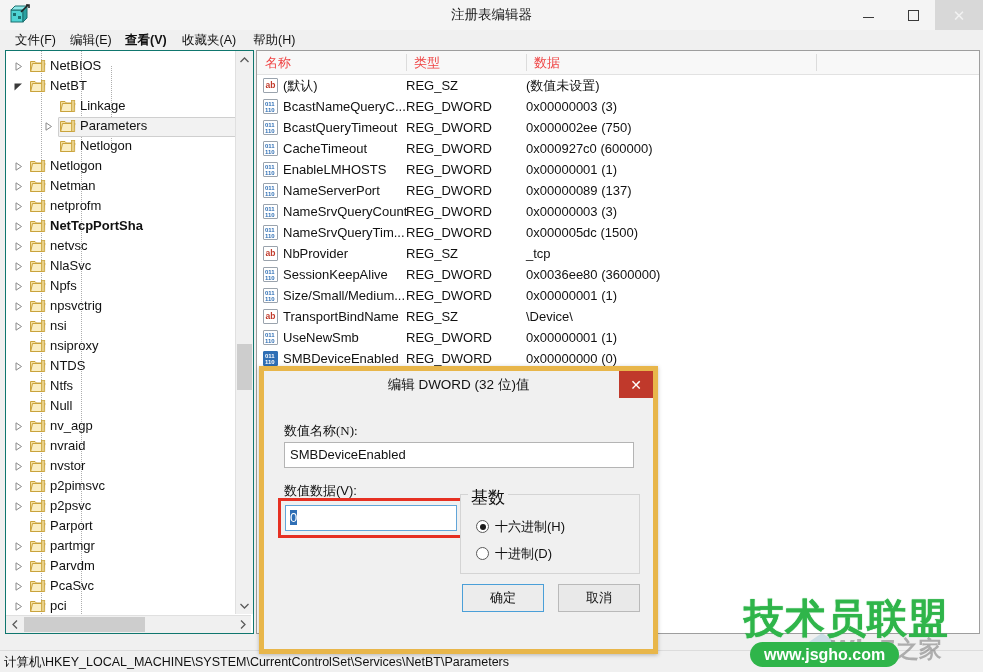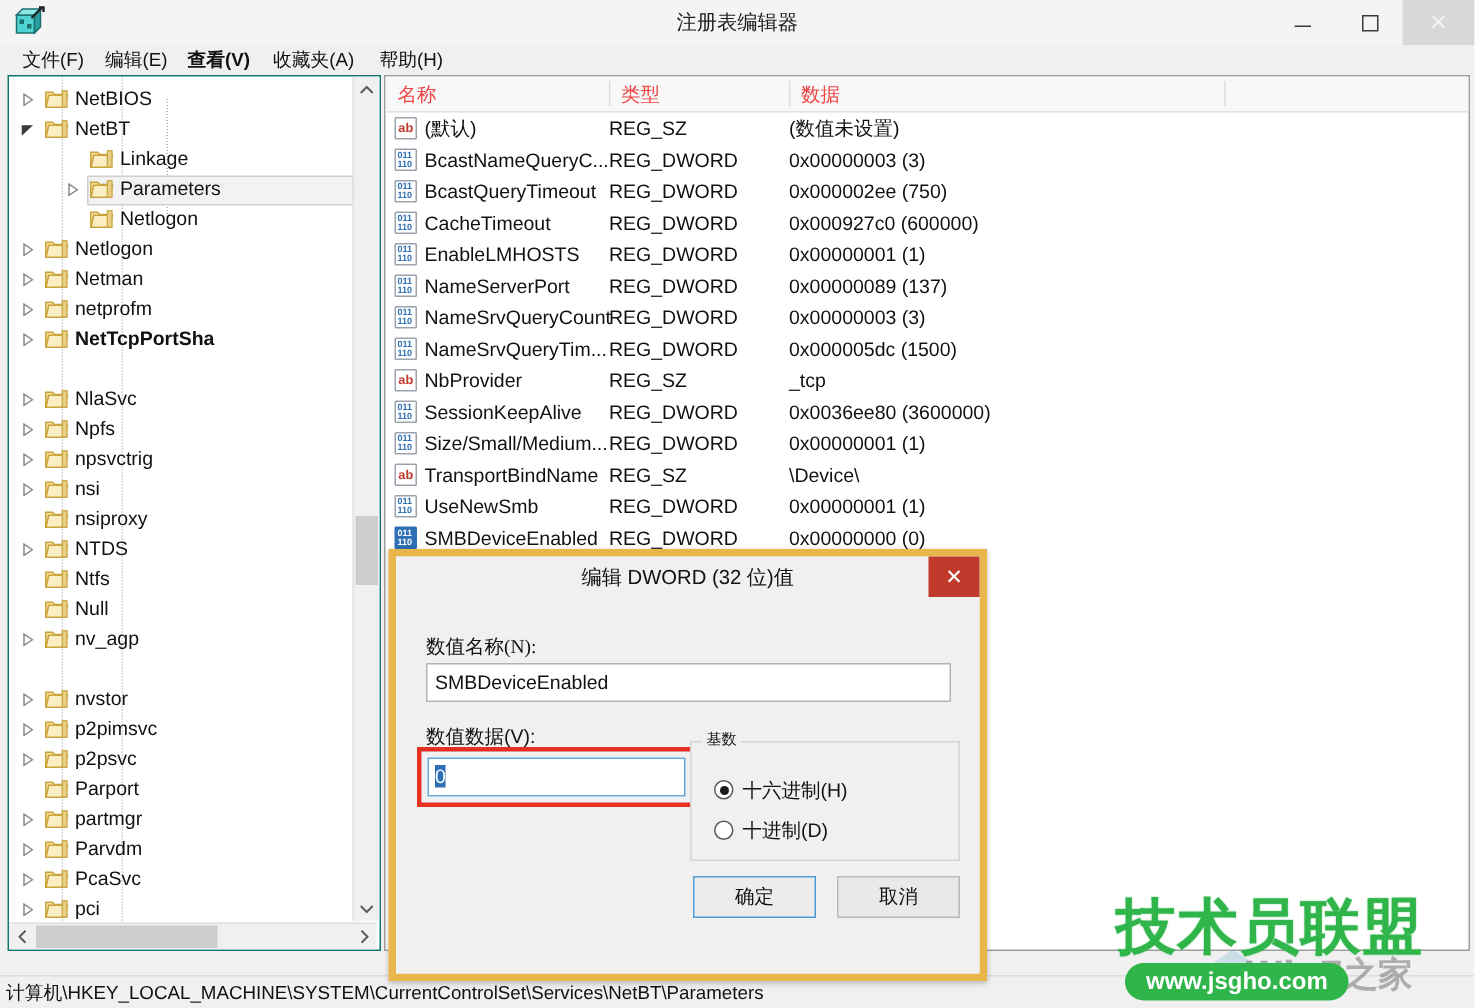--- a/index.html
+++ b/index.html
@@ -110,21 +110,21 @@
   .dlg-body{position:absolute;left:0;top:27px;width:100%;bottom:0;background:#f0f0f0;}
   .dlg-label{position:absolute;font-size:13px;color:#111;white-space:nowrap;}
   .dlg-input{
     position:absolute;background:#ffffff;border:1px solid #b4b4b4;box-sizing:border-box;
     font-size:13px;color:#111;line-height:24px;padding-left:5px;white-space:nowrap;overflow:hidden;
   }
   .dlg-input.focused{border:1px solid #62a5d8;}
   .sel-text{background:#2f6fb5;color:#ffffff;}
   .redbox{position:absolute;border:3px solid #e63022;box-sizing:border-box;}
   .groupbox{position:absolute;border:1px solid #d4d4d4;box-sizing:border-box;background:#f0f0f0;}
-  .group-title{position:absolute;background:#f0f0f0;padding:0 3px;font-size:10px;color:#111;}
+  .group-title{position:absolute;background:#f0f0f0;padding:0 3px;font-size:17px;color:#111;}
   .radio{position:absolute;height:18px;line-height:18px;font-size:13px;color:#111;white-space:nowrap;cursor:default;}
   .radio .rdot{position:absolute;left:0;top:2px;width:13px;height:13px;border:1px solid #5a5a5a;border-radius:50%;background:#fff;box-sizing:border-box;}
   .radio.on .rdot::after{content:"";position:absolute;left:2.5px;top:2.5px;width:6px;height:6px;border-radius:50%;background:#1a1a1a;}
   .radio .rlabel{position:absolute;left:19px;top:0;}
   .dlg-btn{
     position:absolute;height:28px;line-height:26px;text-align:center;
     background:#e9e9e9;border:1px solid #b9b9b9;box-sizing:border-box;
     font-size:13px;color:#111;cursor:default;
   }
   .dlg-btn.default{border:1px solid #4a9fd8;background:#ececec;}
@@ -286,20 +286,33 @@
               <path d="M2 0.8 L7.5 4.5 L2 8.2 Z" fill="none" stroke="#8a8a8a" stroke-width="1"></path>
             </svg>
           </span>
           <span class="folder" style="left: 24px;"><svg width="16" height="14" viewBox="0 0 16 14">
               <path d="M0.5 2.5 L5 2.5 L6.5 4 L13.5 4 L13.5 12.5 L0.5 12.5 Z" fill="#f6dfa0" stroke="#c9a33c" stroke-width="1"></path>
               <path d="M2.5 4.5 L15 4.5 L13 12.5 L0.7 12.5 Z" fill="#fbeec2" stroke="#c9a33c" stroke-width="1"></path>
               <rect x="11.5" y="1.5" width="3.2" height="11" fill="#e8cf88" stroke="#c9a33c" stroke-width="0.8"></rect>
             </svg></span>
           <span class="tlabel" style="left: 44px; font-weight: bold;">NetTcpPortSha</span>
         </div>
+        <div class="tnode" style="top: 185px; width: 230px;">
+          <span class="arrow" style="left: 8px;">
+            <svg width="9" height="9" viewBox="0 0 9 9">
+              <path d="M2 0.8 L7.5 4.5 L2 8.2 Z" fill="none" stroke="#8a8a8a" stroke-width="1"></path>
+            </svg>
+          </span>
+          <span class="folder" style="left: 24px;"><svg width="16" height="14" viewBox="0 0 16 14">
+              <path d="M0.5 2.5 L5 2.5 L6.5 4 L13.5 4 L13.5 12.5 L0.5 12.5 Z" fill="#f6dfa0" stroke="#c9a33c" stroke-width="1"></path>
+              <path d="M2.5 4.5 L15 4.5 L13 12.5 L0.7 12.5 Z" fill="#fbeec2" stroke="#c9a33c" stroke-width="1"></path>
+              <rect x="11.5" y="1.5" width="3.2" height="11" fill="#e8cf88" stroke="#c9a33c" stroke-width="0.8"></rect>
+            </svg></span>
+          <span class="tlabel" style="left: 44px;">netvsc</span>
+        </div>
         <div class="tnode" style="top: 205px; width: 230px;">
           <span class="arrow" style="left: 8px;">
             <svg width="9" height="9" viewBox="0 0 9 9">
               <path d="M2 0.8 L7.5 4.5 L2 8.2 Z" fill="none" stroke="#8a8a8a" stroke-width="1"></path>
             </svg>
           </span>
           <span class="folder" style="left: 24px;"><svg width="16" height="14" viewBox="0 0 16 14">
               <path d="M0.5 2.5 L5 2.5 L6.5 4 L13.5 4 L13.5 12.5 L0.5 12.5 Z" fill="#f6dfa0" stroke="#c9a33c" stroke-width="1"></path>
               <path d="M2.5 4.5 L15 4.5 L13 12.5 L0.7 12.5 Z" fill="#fbeec2" stroke="#c9a33c" stroke-width="1"></path>
               <rect x="11.5" y="1.5" width="3.2" height="11" fill="#e8cf88" stroke="#c9a33c" stroke-width="0.8"></rect>
@@ -387,20 +400,33 @@
             <svg width="9" height="9" viewBox="0 0 9 9">
               <path d="M2 0.8 L7.5 4.5 L2 8.2 Z" fill="none" stroke="#8a8a8a" stroke-width="1"></path>
             </svg>
           </span>
           <span class="folder" style="left: 24px;"><svg width="16" height="14" viewBox="0 0 16 14">
               <path d="M0.5 2.5 L5 2.5 L6.5 4 L13.5 4 L13.5 12.5 L0.5 12.5 Z" fill="#f6dfa0" stroke="#c9a33c" stroke-width="1"></path>
               <path d="M2.5 4.5 L15 4.5 L13 12.5 L0.7 12.5 Z" fill="#fbeec2" stroke="#c9a33c" stroke-width="1"></path>
               <rect x="11.5" y="1.5" width="3.2" height="11" fill="#e8cf88" stroke="#c9a33c" stroke-width="0.8"></rect>
             </svg></span>
           <span class="tlabel" style="left: 44px;">nv_agp</span>
+        </div>
+        <div class="tnode" style="top: 385px; width: 230px;">
+          <span class="arrow" style="left: 8px;">
+            <svg width="9" height="9" viewBox="0 0 9 9">
+              <path d="M2 0.8 L7.5 4.5 L2 8.2 Z" fill="none" stroke="#8a8a8a" stroke-width="1"></path>
+            </svg>
+          </span>
+          <span class="folder" style="left: 24px;"><svg width="16" height="14" viewBox="0 0 16 14">
+              <path d="M0.5 2.5 L5 2.5 L6.5 4 L13.5 4 L13.5 12.5 L0.5 12.5 Z" fill="#f6dfa0" stroke="#c9a33c" stroke-width="1"></path>
+              <path d="M2.5 4.5 L15 4.5 L13 12.5 L0.7 12.5 Z" fill="#fbeec2" stroke="#c9a33c" stroke-width="1"></path>
+              <rect x="11.5" y="1.5" width="3.2" height="11" fill="#e8cf88" stroke="#c9a33c" stroke-width="0.8"></rect>
+            </svg></span>
+          <span class="tlabel" style="left: 44px;">nvraid</span>
         </div>
         <div class="tnode" style="top: 405px; width: 230px;">
           <span class="arrow" style="left: 8px;">
             <svg width="9" height="9" viewBox="0 0 9 9">
               <path d="M2 0.8 L7.5 4.5 L2 8.2 Z" fill="none" stroke="#8a8a8a" stroke-width="1"></path>
             </svg>
           </span>
           <span class="folder" style="left: 24px;"><svg width="16" height="14" viewBox="0 0 16 14">
               <path d="M0.5 2.5 L5 2.5 L6.5 4 L13.5 4 L13.5 12.5 L0.5 12.5 Z" fill="#f6dfa0" stroke="#c9a33c" stroke-width="1"></path>
               <path d="M2.5 4.5 L15 4.5 L13 12.5 L0.7 12.5 Z" fill="#fbeec2" stroke="#c9a33c" stroke-width="1"></path>

